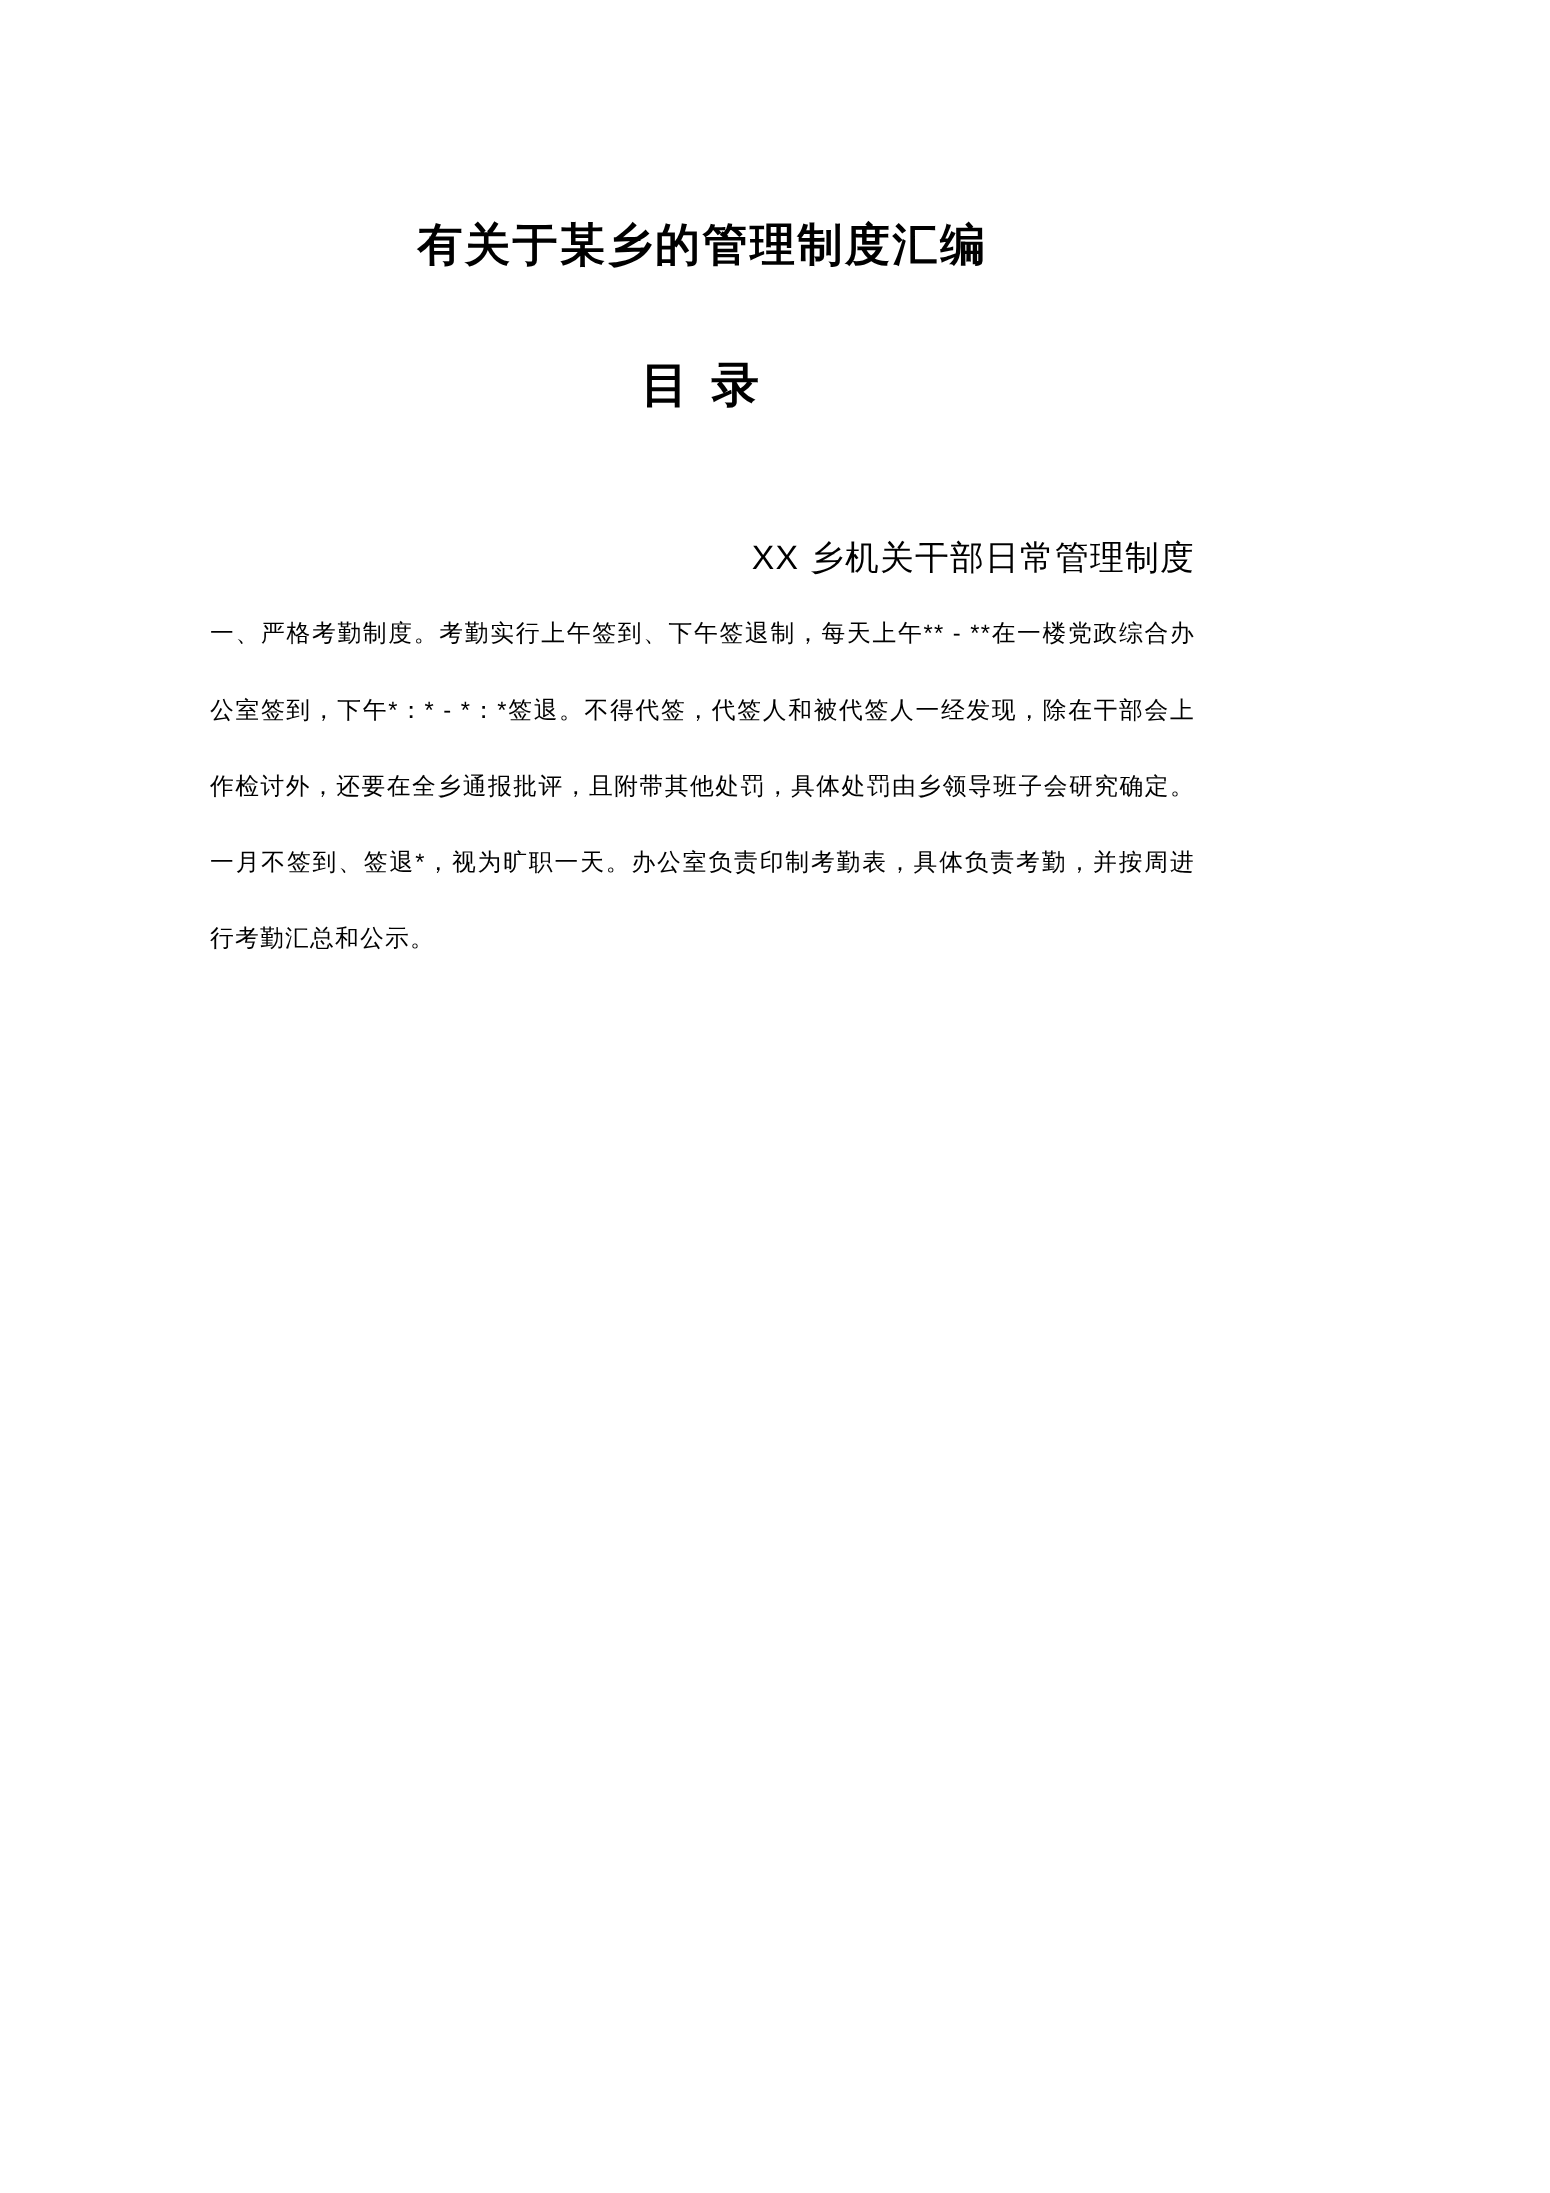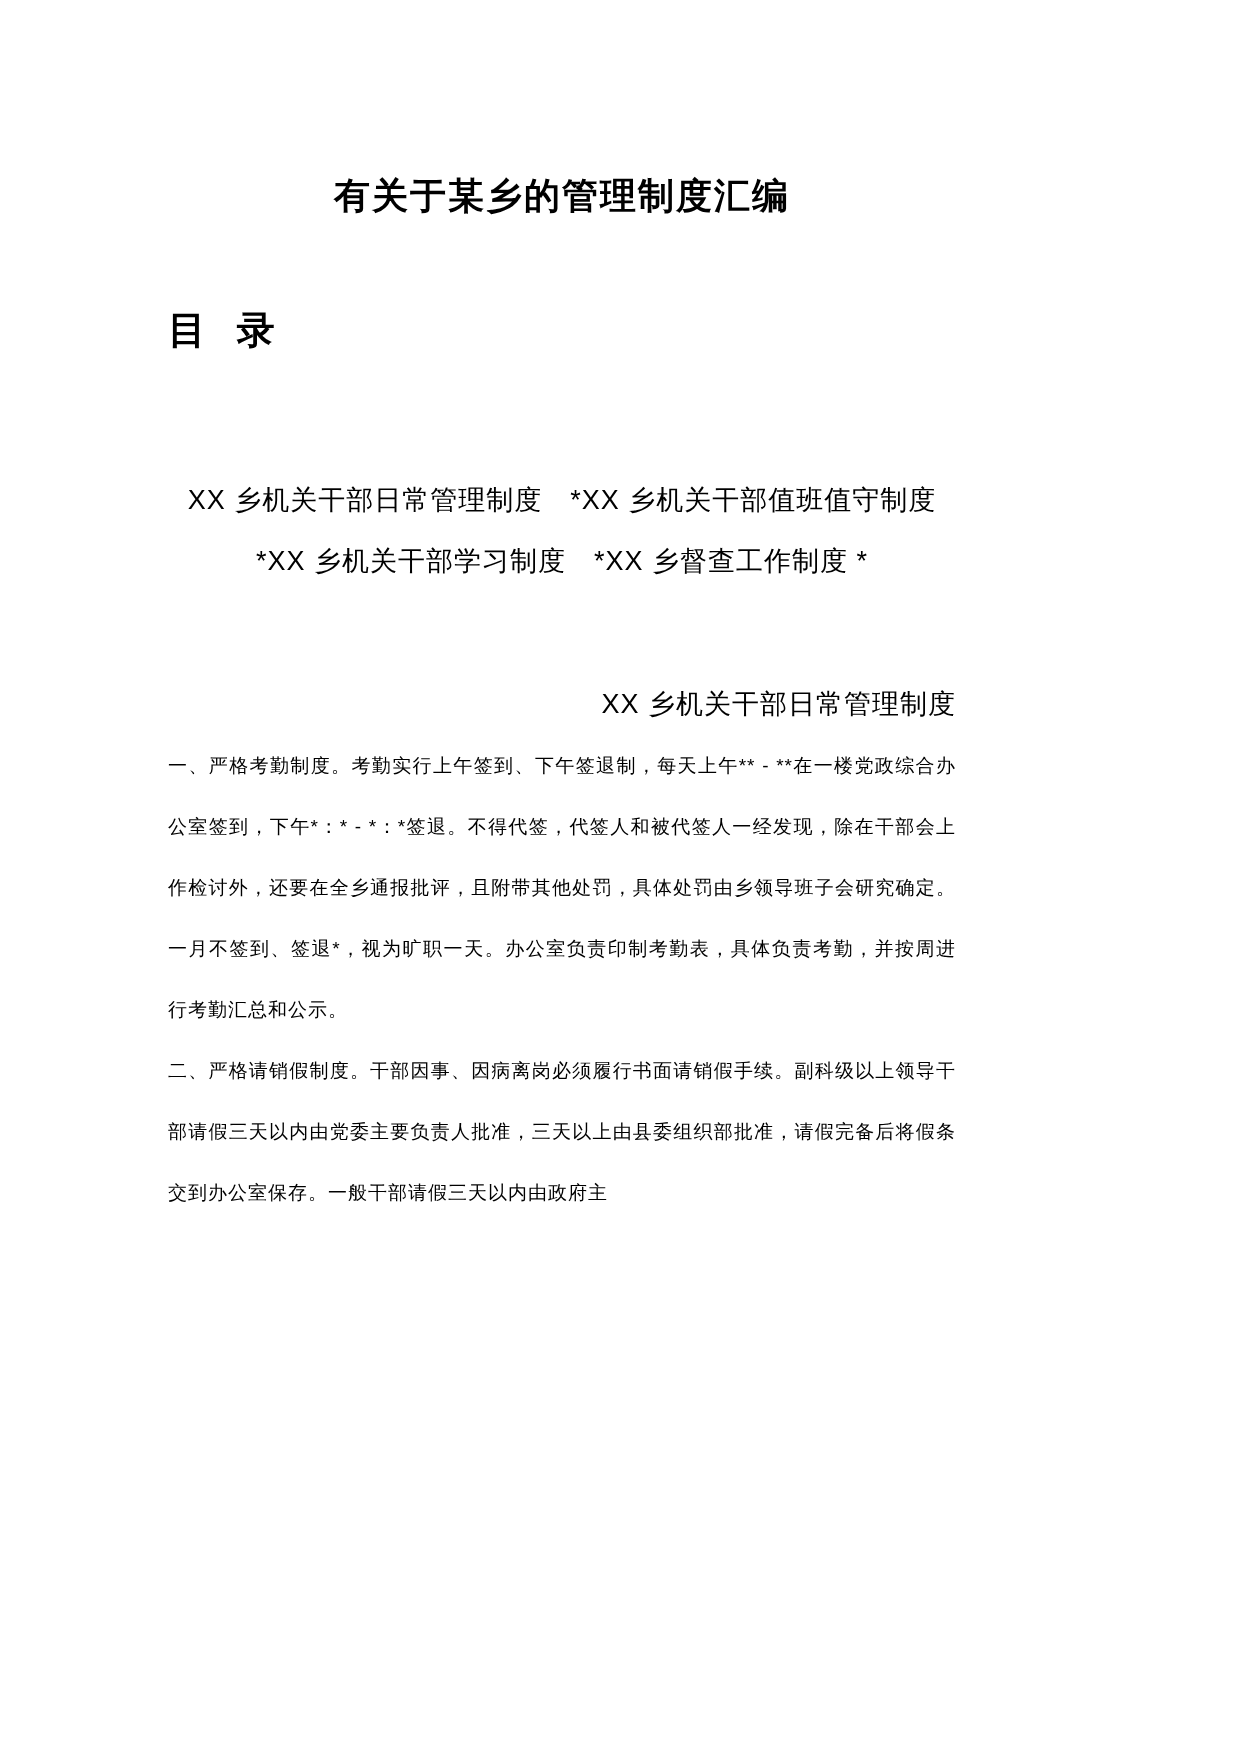--- a/index.html
+++ b/index.html
@@ -25,27 +25,26 @@
   }
   .doc-title {
     margin-top: 172px;
     text-align: center;
     font-size: 36px;
     font-weight: bold;
     letter-spacing: 2px;
     line-height: 48px;
   }
   .toc-heading {
-    margin-top: 88px;
-    text-align: left;
+    margin-top: 64px;
+    text-align: center;
     font-size: 38px;
     font-weight: bold;
     letter-spacing: 4px;
     line-height: 50px;
-    font-family: Liberation Mono, monospace;
   }
   .toc-block {
     margin-top: 112px;
     text-align: center;
     font-size: 27px;
     line-height: 61px;
     letter-spacing: 1px;
   }
   .toc-line {
     white-space: pre-wrap;
@@ -69,25 +68,20 @@
 </head>
 <body>
 
 <div class="page">
   <div class="content">
 
     <div class="doc-title">有关于某乡的管理制度汇编</div>
 
     <div class="toc-heading">目 录</div>
 
-    <div class="toc-block">
-      <div class="toc-line">XX 乡机关干部日常管理制度　*XX 乡机关干部值班值守制度</div>
-      <div class="toc-line">*XX 乡机关干部学习制度　*XX 乡督查工作制度 *</div>
-    </div>
 
     <div class="section-heading">XX 乡机关干部日常管理制度</div>
 
     <p class="paragraph">一、严格考勤制度。考勤实行上午签到、下午签退制，每天上午** - **在一楼党政综合办公室签到，下午*：* - *：*签退。不得代签，代签人和被代签人一经发现，除在干部会上作检讨外，还要在全乡通报批评，且附带其他处罚，具体处罚由乡领导班子会研究确定。一月不签到、签退*，视为旷职一天。办公室负责印制考勤表，具体负责考勤，并按周进行考勤汇总和公示。</p>
 
-    <p class="paragraph">二、严格请销假制度。干部因事、因病离岗必须履行书面请销假手续。副科级以上领导干部请假三天以内由党委主要负责人批准，三天以上由县委组织部批准，请假完备后将假条交到办公室保存。一般干部请假三天以内由政府主</p>
 
   </div>
 </div>
 
 </body></html>

